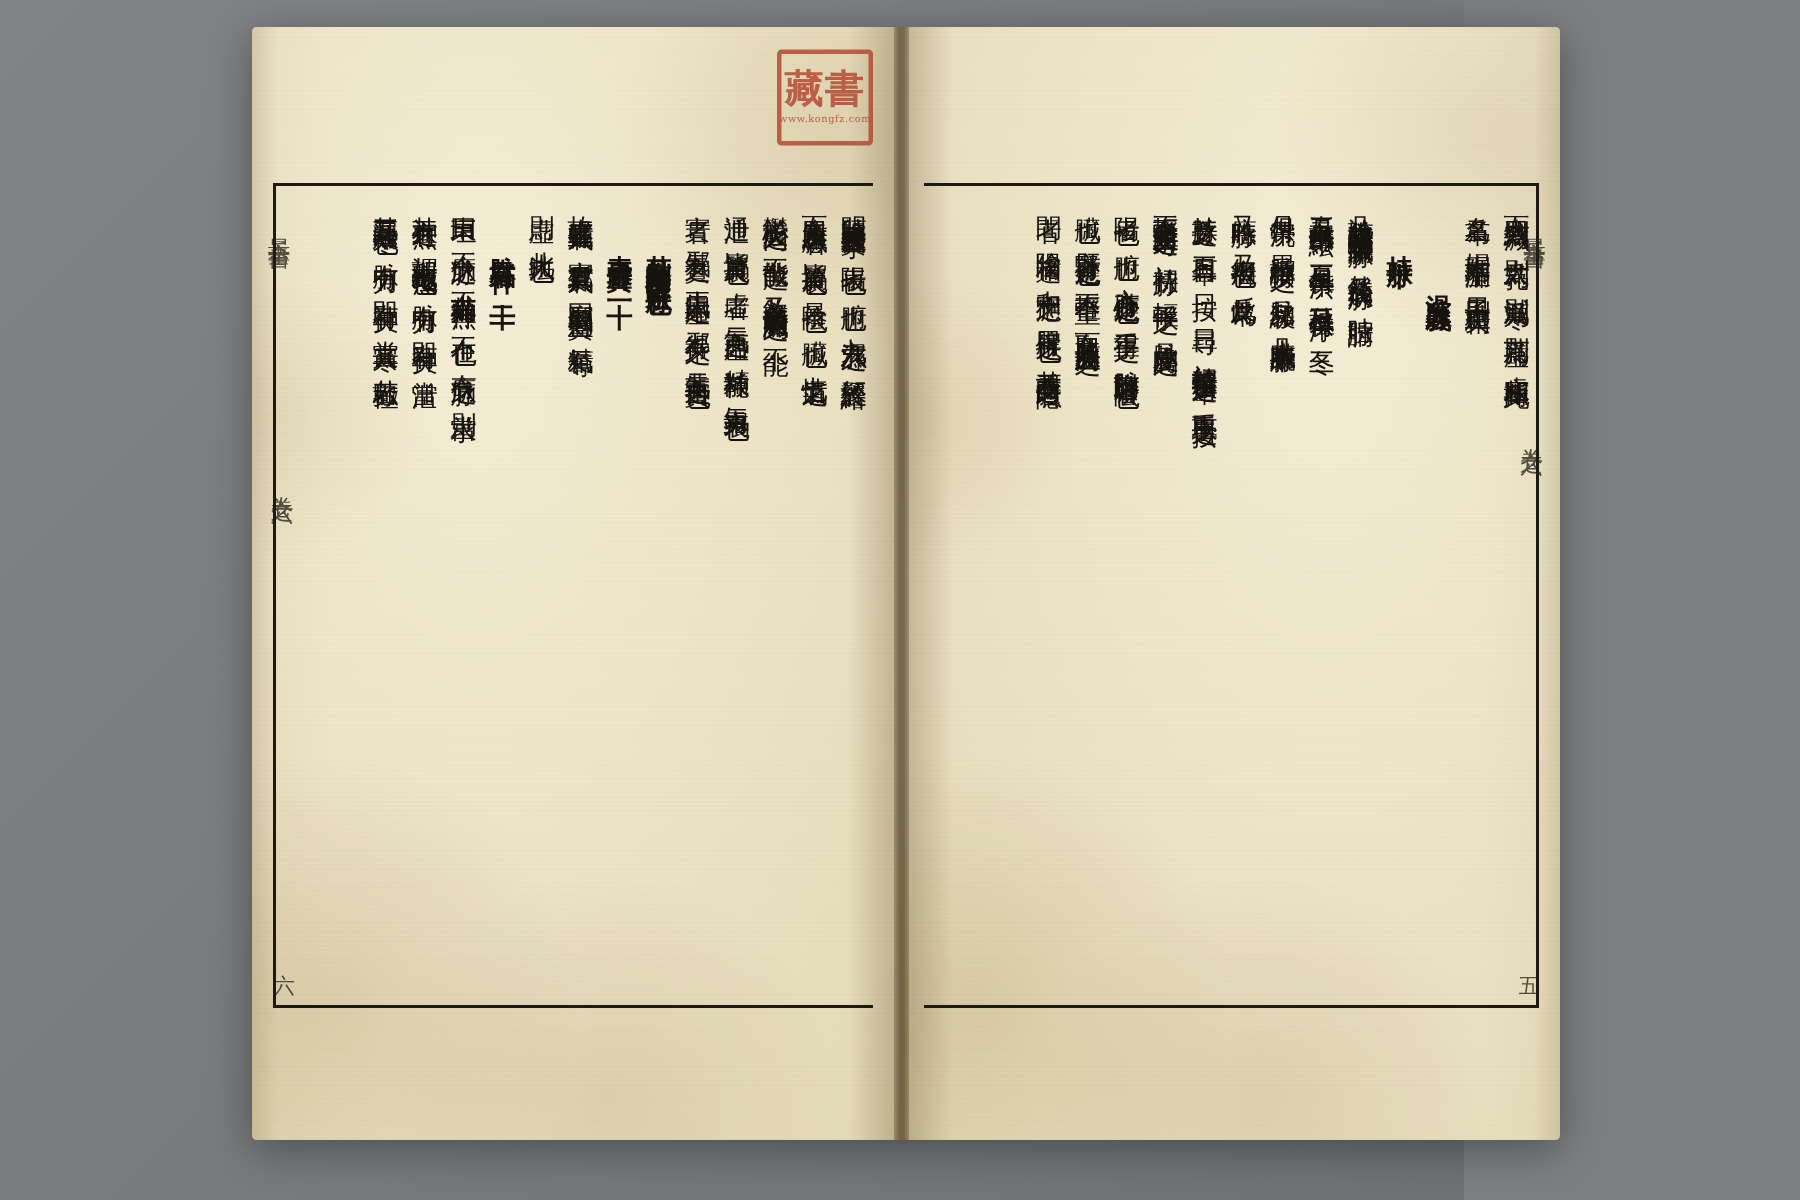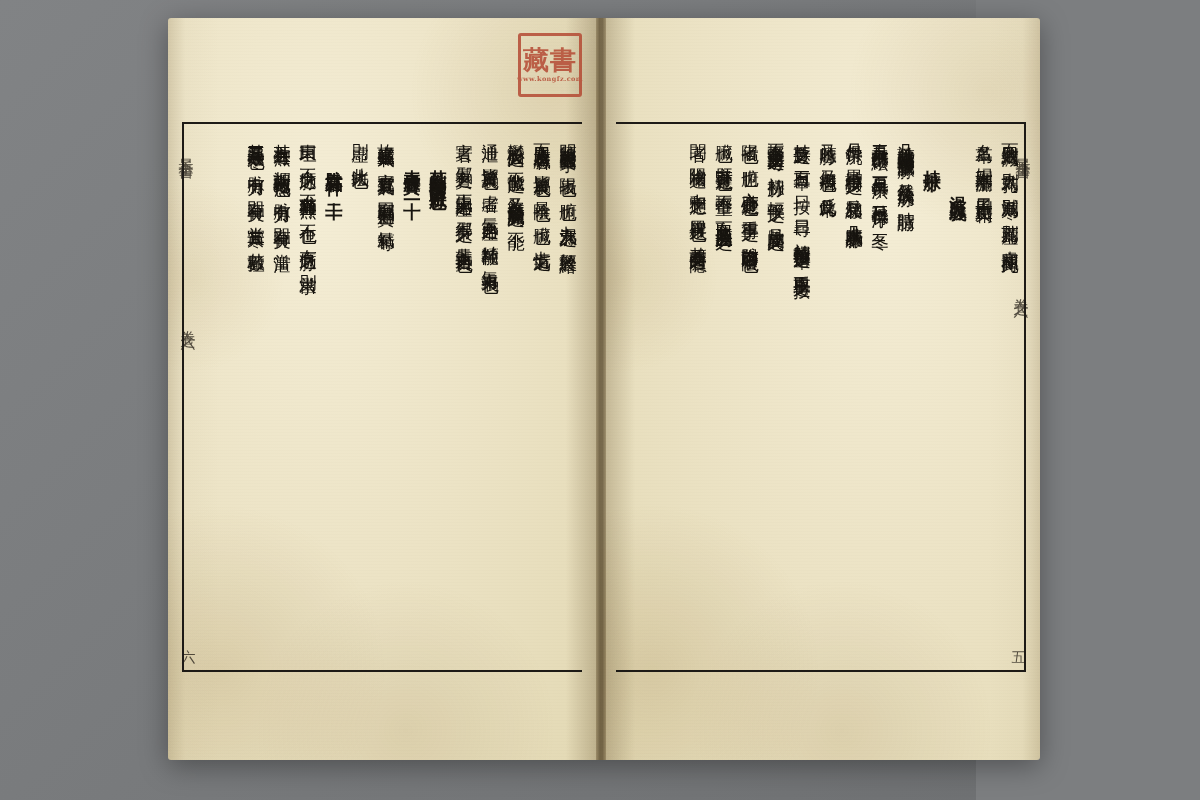--- a/index.html
+++ b/index.html
@@ -169,21 +169,21 @@
     line-height: 1.0;
     display: flex;
     flex-direction: column;
     align-items: center;
     justify-content: center;
     opacity: 0.82;
     font-weight: bold;
     letter-spacing: 1px;
   }
   #seal .mark { font-size: 26px; }
-  #seal .url { font-size: 6.5px; letter-spacing: 0.4px; margin-top: 3px; font-weight: bold;}
+  #seal .url { font-size: 6.5px; letter-spacing: 0.4px; margin-top: 3px; font-weight: normal;}
 
   
   #grain {
     position: absolute;
     inset: 0;
     pointer-events: none;
     opacity: 0.1;
     background-image:
       repeating-linear-gradient(0deg, rgba(0,0,0,0.10) 0 1px, rgba(0,0,0,0) 1px 3px);
   }

